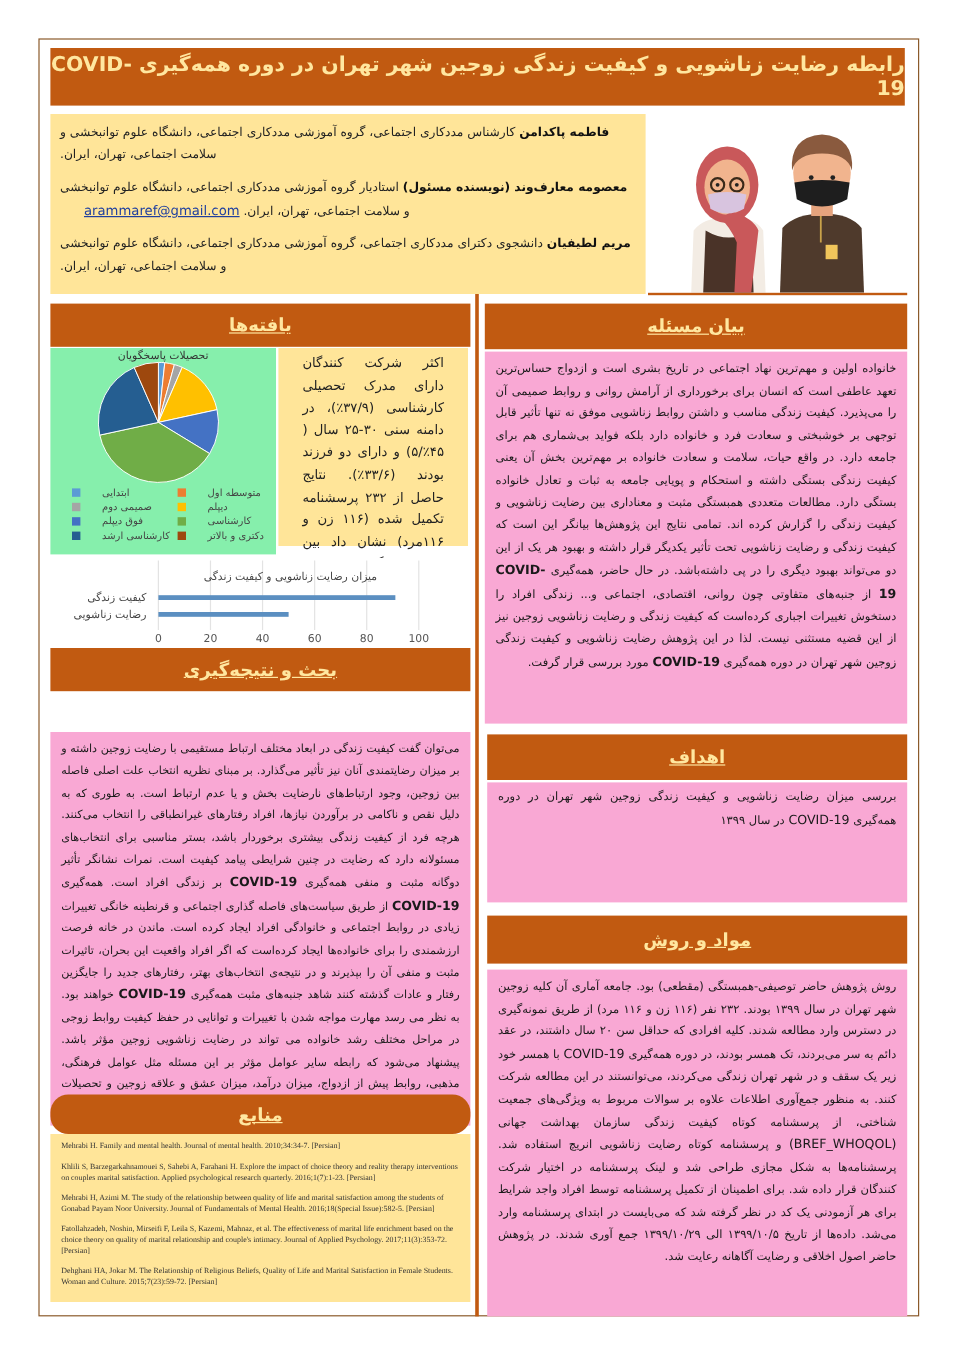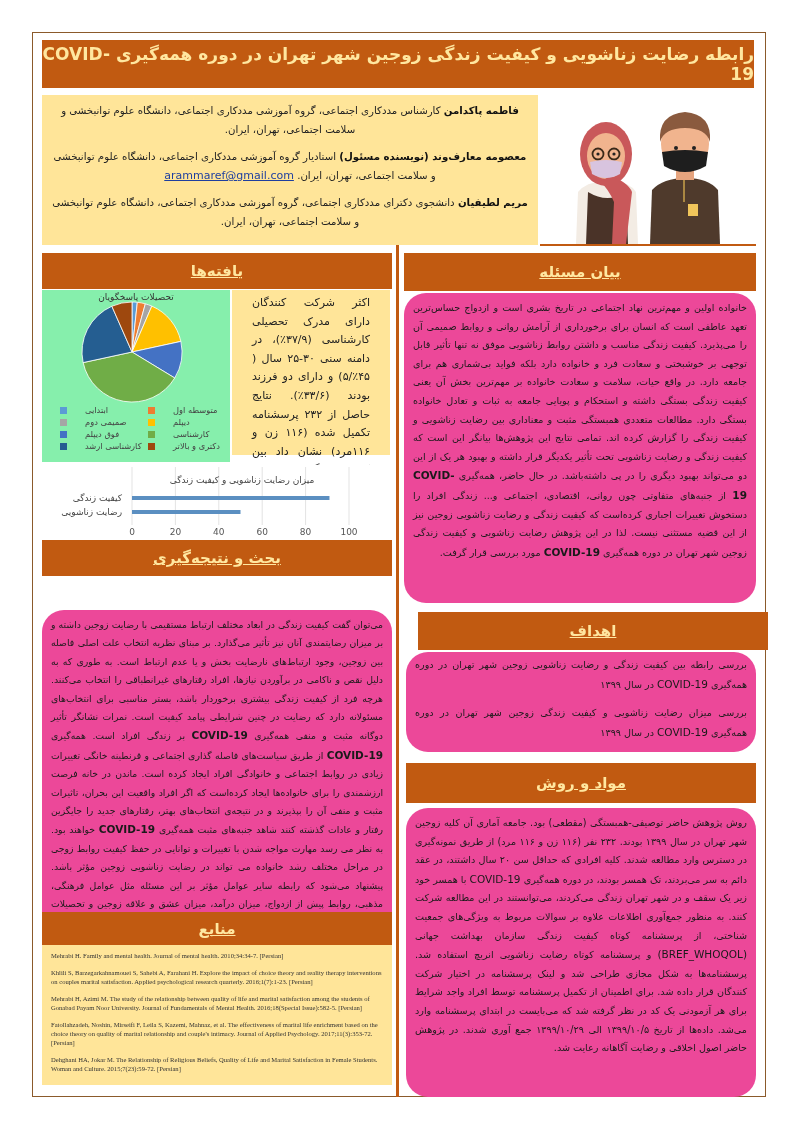--- a/index.html
+++ b/index.html
@@ -1,30 +1,30 @@
 <!DOCTYPE html>
 <html><head>
 <meta charset="utf-8">
 <style>
   * { box-sizing: border-box; margin: 0; padding: 0; }
   html, body { width: 794px; height: 1123px; background: #ffffff; overflow: hidden; }
   body { font-family: "DejaVu Sans", sans-serif; color: #222; position: relative; }
   .frame { position: absolute; left: 32px; top: 32px; width: 734px; height: 1065px; border: 1.5px solid #8b5a2b; background: #fff; }
   .title-bar { position: absolute; left: 42px; top: 40px; width: 712px; height: 48px; background: #c15a11; display: flex; align-items: center; justify-content: center; }
   .title-bar span { color: #ffe7a0; font-weight: bold; font-size: 17px; direction: rtl; }
-  .authors { position: absolute; left: 42px; top: 95px; width: 496px; height: 150px; background: #ffe599; direction: rtl; text-align: center; padding: 6px 8px 4px 8px; font-size: 10.2px; line-height: 19px; }
+  .authors { position: absolute; left: 42px; top: 95px; width: 496px; height: 150px; background: #ffe599; direction: rtl; text-align: left; padding: 6px 8px 4px 8px; font-size: 10.2px; line-height: 19px; }
   .authors p { margin-bottom: 8px; }
   .authors b { font-weight: bold; color: #111; }
   .authors .email { color: #1f3f9f; text-decoration: underline; font-family: "DejaVu Sans", sans-serif; font-size: 11px; direction: ltr; unicode-bidi: embed; margin-left: 20px; }
   .illus { position: absolute; left: 548px; top: 92px; width: 208px; height: 152px; }
   .brown-line { position: absolute; background: #c15a11; }
   .col-divider { position: absolute; left: 396px; top: 245px; width: 3px; height: 852px; background: #c15a11; }
   .sec-head { position: absolute; background: #c15a11; display: flex; align-items: center; justify-content: center; }
   .sec-head span { color: #ffe7a0; font-weight: bold; font-size: 15px; direction: rtl; text-decoration: underline; }
-  .sec-body { position: absolute; background: #ec4899; direction: rtl; text-align: justify; font-size: 9.6px; line-height: 18.6px; padding: 6px 9px; color: #1a1a1a; border-radius: 22px; }
+  .sec-body { position: absolute; background: #f9a8d4; direction: rtl; text-align: justify; font-size: 9.6px; line-height: 18.6px; padding: 6px 9px; color: #1a1a1a; }
   .sec-body .en { font-family: "DejaVu Sans", sans-serif; font-weight: bold; direction: ltr; unicode-bidi: embed; font-size: 10.5px; }
   .findings-text { position: absolute; left: 232px; top: 290px; width: 158px; height: 165px; background: #ffe599; direction: rtl; text-align: justify; font-size: 11px; line-height: 18.6px; padding: 4px 20px; }
   .pie-wrap { position: absolute; left: 42px; top: 290px; width: 188px; height: 172px; background: #86efac; }
   .pie-title { position: absolute; top: 2px; left: 0; width: 188px; text-align: center; font-size: 9px; direction: rtl; color: #333; }
   .legend { position: absolute; left: 18px; top: 115px; width: 170px; display: grid; grid-template-columns: 1fr 1fr; row-gap: 2px; column-gap: 6px; direction: rtl; }
   .legend-item { display: flex; align-items: center; font-size: 8.3px; color: #444; direction: ltr; justify-content: flex-start; gap: 18px; }
   .legend-item .sw { width: 7px; height: 7px; display: inline-block; }
   .legend-item .lbl { direction: rtl; }
   .bar-wrap { position: absolute; left: 42px; top: 465px; width: 350px; height: 75px; background: #fff; }
   .refs { position: absolute; left: 42px; top: 945px; width: 350px; height: 140px; background: #ffe599; direction: ltr; text-align: left; font-family: "Liberation Serif", serif; font-size: 6.6px; line-height: 9px; padding: 6px 9px; color: #333; }
@@ -161,21 +161,21 @@
 <div class="sec-body" style="left:42px; top:610px; width:350px; height:328px; font-size:9.3px; line-height:18.4px;">
   <span>می‌توان گفت کیفیت زندگی در ابعاد مختلف ارتباط مستقیمی با رضایت زوجین داشته و بر میزان رضایتمندی آنان نیز تأثیر می‌گذارد. بر مبنای نظریه انتخاب علت اصلی فاصله بین زوجین، وجود ارتباط‌های نارضایت بخش و یا عدم ارتباط است. به طوری که به دلیل نقص و ناکامی در برآوردن نیازها، افراد رفتارهای غیرانطباقی را انتخاب می‌کنند. هرچه فرد از کیفیت زندگی بیشتری برخوردار باشد، بستر مناسبی برای انتخاب‌های مسئولانه دارد که رضایت در چنین شرایطی پیامد کیفیت است. نمرات نشانگر تأثیر دوگانه مثبت و منفی همه‌گیری</span>
   <span class="en">COVID-19</span>
   <span>بر زندگی افراد است. همه‌گیری</span>
   <span class="en">COVID-19</span>
   <span>از طریق سیاست‌های فاصله گذاری اجتماعی و قرنطینه خانگی تغییرات زیادی در روابط اجتماعی و خانوادگی افراد ایجاد کرده است. ماندن در خانه فرصت ارزشمندی را برای خانواده‌ها ایجاد کرده‌است که اگر افراد واقعیت این بحران، تاثیرات مثبت و منفی آن را بپذیرند و در نتیجه‌ی انتخاب‌های بهتر، رفتارهای جدید را جایگزین رفتار و عادات گذشته کنند شاهد جنبه‌های مثبت همه‌گیری</span>
   <span class="en">COVID-19</span>
   <span>خواهند بود. به نظر می رسد مهارت مواجه شدن با تغییرات و توانایی در حفظ کیفیت روابط زوجی در مراحل مختلف رشد خانواده می تواند در رضایت زناشویی زوجین مؤثر باشد. پیشنهاد می‌شود که رابطه سایر عوامل مؤثر بر این مسئله مثل عوامل فرهنگی، مذهبی، روابط پیش از ازدواج، میزان درآمد، میزان عشق و علاقه زوجین و تحصیلات همسان زوجین با حجم نمونه بزرگتر در پژوهش‌های آتی بررسی شوند.</span>
 </div>
 
-<div class="sec-head" style="left:42px; top:912px; width:350px; height:33px;">
+<div class="sec-head" style="left:42px; top:912px; width:350px; height:33px;border-radius:15px;">
   <span>منابع</span>
 </div>
 <div class="refs">
   <p>Mehrabi H. Family and mental health. Journal of mental health. 2010;34:34-7. [Persian]</p>
   <p>Khlili S, Barzegarkahnamouei S, Sahebi A, Farahani H. Explore the impact of choice theory and reality therapy interventions on couples marital satisfaction. Applied psychological research quarterly. 2016;1(7):1-23. [Persian]</p>
   <p>Mehrabi H, Azimi M. The study of the relationship between quality of life and marital satisfaction among the students of Gonabad Payam Noor University. Journal of Fundamentals of Mental Health. 2016;18(Special Issue):582-5. [Persian]</p>
   <p>Fatollahzadeh, Noshin, Mirseifi F, Leila S, Kazemi, Mahnaz, et al. The effectiveness of marital life enrichment based on the choice theory on quality of marital relationship and couple's intimacy. Journal of Applied Psychology. 2017;11(3):353-72. [Persian]</p>
   <p>Dehghani HA, Jokar M. The Relationship of Religious Beliefs, Quality of Life and Marital Satisfaction in Female Students. Woman and Culture. 2015;7(23):59-72. [Persian]</p>
 </div>
 
@@ -183,29 +183,24 @@
   <span>بیان مسئله</span>
 </div>
 <div class="sec-body" style="left:404px; top:293px; width:352px; height:310px;">
   <span>خانواده اولین و مهم‌ترین نهاد اجتماعی در تاریخ بشری است و ازدواج حساس‌ترین تعهد عاطفی است که انسان برای برخورداری از آرامش روانی و روابط صمیمی آن را می‌پذیرد. کیفیت زندگی مناسب و داشتن روابط زناشویی موفق نه تنها تأثیر قابل توجهی بر خوشبختی و سعادت فرد و خانواده دارد بلکه فواید بی‌شماری هم برای جامعه دارد. در واقع حیات، سلامت و سعادت خانواده بر مهم‌ترین بخش آن یعنی کیفیت زندگی بستگی داشته و استحکام و پویایی جامعه به ثبات و تعادل خانواده بستگی دارد. مطالعات متعددی همبستگی مثبت و معناداری بین رضایت زناشویی و کیفیت زندگی را گزارش کرده اند. تمامی نتایج این پژوهش‌ها بیانگر این است که کیفیت زندگی و رضایت زناشویی تحت تأثیر یکدیگر قرار داشته و بهبود هر یک از این دو می‌تواند بهبود دیگری را در پی داشته‌باشد. در حال حاضر، همه‌گیری</span>
   <span class="en">COVID-19</span>
   <span>از جنبه‌های متفاوتی چون روانی، اقتصادی، اجتماعی و... زندگی افراد را دستخوش تغییرات اجباری کرده‌است که کیفیت زندگی و رضایت زناشویی زوجین نیز از این قضیه مستثنی نیست. لذا در این پژوهش رضایت زناشویی و کیفیت زندگی زوجین شهر تهران در دوره همه‌گیری</span>
   <span class="en">COVID-19</span>
   <span>مورد بررسی قرار گرفت.</span>
 </div>
 
-<div class="sec-head" style="left:406px; top:612px; width:350px; height:38px;margin-left:12px;">
+<div class="sec-head" style="left:406px; top:612px; width:350px; height:38px;">
   <span>اهداف</span>
 </div>
 <div class="sec-body objectives" style="left:406px; top:652px; width:350px; height:100px; padding-top:4px;">
-  <p>
-    <span>بررسی رابطه  بین کیفیت زندگی و رضایت زناشویی زوجین شهر تهران در دوره همه‌گیری</span>
-    <span class="en" style="font-weight:normal">COVID-19</span>
-    <span>در سال ۱۳۹۹</span>
-  </p>
   <p>
     <span>بررسی میزان رضایت زناشویی و کیفیت زندگی زوجین شهر تهران در دوره همه‌گیری</span>
     <span class="en" style="font-weight:normal">COVID-19</span>
     <span>در سال ۱۳۹۹</span>
   </p>
 </div>
 
 <div class="sec-head" style="left:406px; top:763px; width:350px; height:40px;text-align:center;">
   <span>مواد و روش</span>
 </div>

